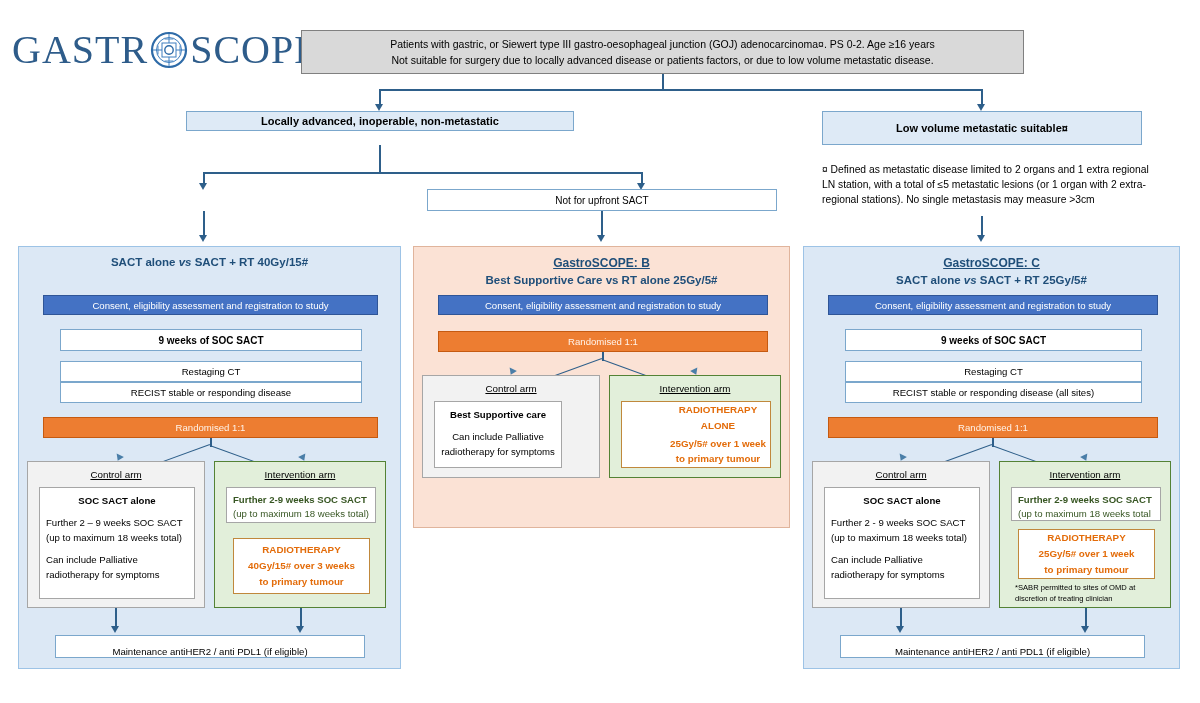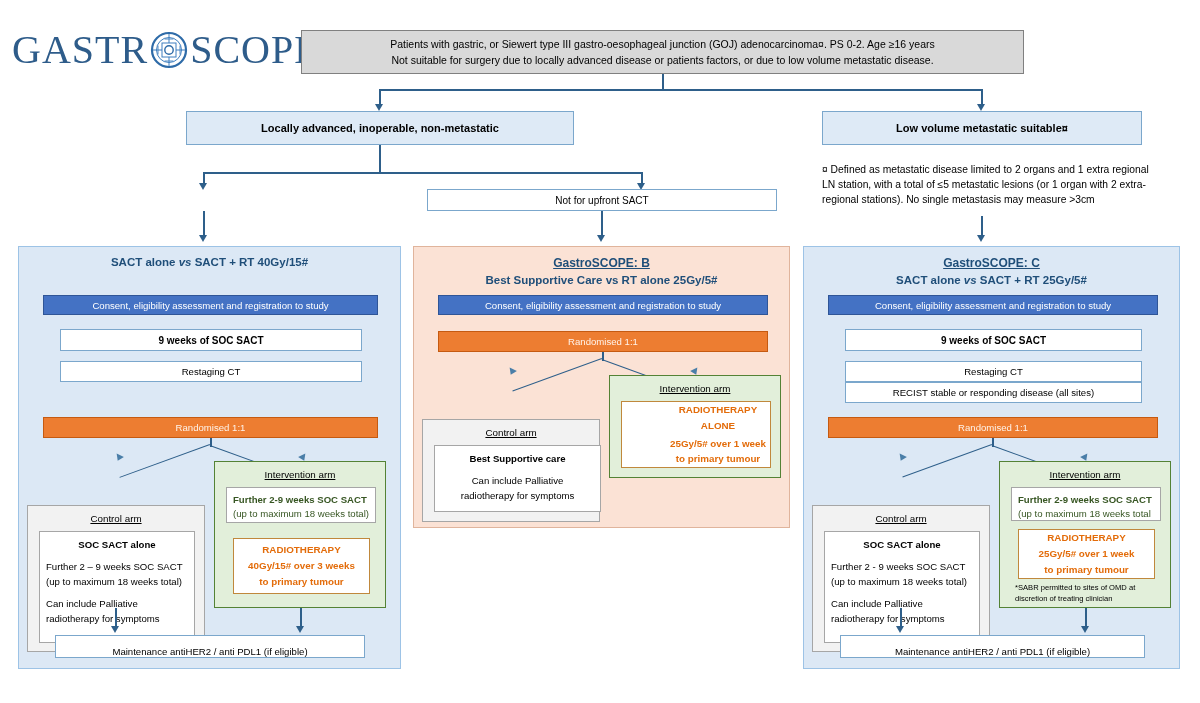--- a/index.html
+++ b/index.html
@@ -34,21 +34,21 @@
   .panel-title .t2 em{font-style:italic;}
 
   .consentbar{position:absolute;box-sizing:border-box;background:#4472C4;border:1px solid #2F5597;color:#fff;font-size:9.6px;display:flex;align-items:center;justify-content:center;text-align:center;}
   .randbar{position:absolute;box-sizing:border-box;background:#ED7D31;border:1px solid #C55A11;color:#FFF3EA;font-size:9.6px;display:flex;align-items:center;justify-content:center;text-align:center;}
 
   .stepbox{position:absolute;box-sizing:border-box;background:#ffffff;border:1px solid #7BA7CC;display:flex;align-items:center;justify-content:center;text-align:center;font-size:9.6px;}
   .stepbox.bold{font-weight:bold;font-size:10px;}
 
   
   .arm{position:absolute;box-sizing:border-box;}
-  .arm-control{background:#F2F2F2;border:1px solid #A6A6A6;margin-top:44px;}
+  .arm-control{background:#F2F2F2;border:1px solid #A6A6A6;}
   .arm-interv{background:#E2EFDA;border:1px solid #548235;}
   .arm-label{position:absolute;left:0;right:0;text-align:center;font-size:9.8px;text-decoration:underline;color:#000;}
 
   .innerbox{position:absolute;box-sizing:border-box;background:#ffffff;border:1px solid #A6A6A6;font-size:9.6px;line-height:1.5;text-align:center;color:#000;padding:6px 6px;}
   .innerbox .hd{font-weight:bold;display:block;margin-bottom:8px;}
   .innerbox p{margin:0 0 8px 0;text-align:left;}
   .innerbox p:last-child{margin-bottom:0;}
   .innerbox.ctr p{text-align:center;}
 
   .greenbox{position:absolute;box-sizing:border-box;background:#ffffff;border:1px solid #A6A6A6;font-size:9.6px;line-height:1.45;color:#375623;padding:5px 6px;text-align:left;}
@@ -102,21 +102,21 @@
     <span>Not suitable for surgery due to locally advanced disease or patients factors, or due to low volume metastatic disease.</span>
   </div>
 
   <div class="ln vl" style="left:662px;top:74px;height:16px;"></div>
   <div class="ln hl" style="left:380px;top:89px;width:602px;"></div>
   <div class="ln vl" style="left:379px;top:89px;height:17px;"></div>
   <div class="arrow" style="left:375px;top:104px;"></div>
   <div class="ln vl" style="left:981px;top:89px;height:17px;"></div>
   <div class="arrow" style="left:977px;top:104px;"></div>
 
-  <div class="box bluebox" style="left:186px;top:111px;width:388px;height:34px;">
+  <div class="box bluebox" style="left:186px;top:111px;width:388px;height:20px;">
     <span>Locally advanced, inoperable, non-metastatic</span>
   </div>
   <div class="box bluebox" style="left:822px;top:111px;width:320px;height:34px;">
     <span>Low volume metastatic suitable¤</span>
   </div>
 
   <div class="footnote" style="left:822px;top:163px;width:348px;">
     <div>¤ Defined as metastatic disease limited to 2 organs and 1 extra regional</div>
     <div>LN station, with a total of ≤5 metastatic lesions (or 1 organ with 2 extra-</div>
     <div>regional stations). No single metastasis may measure &gt;3cm</div>
@@ -148,20 +148,23 @@
     <div class="consentbar" style="left:24px;top:48px;width:335px;height:20px;">
       <span>Consent, eligibility assessment and registration to study</span>
     </div>
 
     <div class="stepbox bold" style="left:41px;top:82px;width:302px;height:22px;">
       <span>9 weeks of SOC SACT</span>
     </div>
     <div class="stepbox" style="left:41px;top:114px;width:302px;height:21px;">
       <span>Restaging CT</span>
     </div>
+    <div class="stepbox" style="left:41px;top:135px;width:302px;height:21px;">
+      <span>RECIST stable or responding disease</span>
+    </div>
 
     <div class="randbar" style="left:24px;top:170px;width:335px;height:21px;">
       <span>Randomised 1:1</span>
     </div>
 
     <div class="ln vl" style="left:191px;top:191px;height:9px;"></div>
     <div class="diag" style="left:191px;top:198px;width:96px;transform:rotate(160deg);"></div>
     <div class="diag" style="left:191px;top:198px;width:96px;transform:rotate(20deg);"></div>
     <div class="arrowd" style="left:96px;top:208px;transform:rotate(25deg);"></div>
     <div class="arrowd" style="left:280px;top:208px;transform:rotate(-25deg);"></div>
@@ -213,21 +216,21 @@
     </div>
 
     <div class="ln vl" style="left:188px;top:105px;height:9px;"></div>
     <div class="diag" style="left:188px;top:112px;width:95px;transform:rotate(160deg);"></div>
     <div class="diag" style="left:188px;top:112px;width:95px;transform:rotate(20deg);"></div>
     <div class="arrowd" style="left:94px;top:122px;transform:rotate(25deg);"></div>
     <div class="arrowd" style="left:277px;top:122px;transform:rotate(-25deg);"></div>
 
     <div class="arm arm-control" style="left:8px;top:128px;width:178px;height:103px;">
       <div class="arm-label" style="top:7px;">Control arm</div>
-      <div class="innerbox ctr" style="left:11px;top:25px;width:167px;height:67px;">
+      <div class="innerbox ctr" style="left:11px;top:25px;width:128px;height:67px;">
         <span class="hd">Best Supportive care</span>
         <p><span>Can include Palliative</span><br><span>radiotherapy for symptoms</span></p>
       </div>
     </div>
 
     <div class="arm arm-interv" style="left:195px;top:128px;width:172px;height:103px;">
       <div class="arm-label" style="top:7px;">Intervention arm</div>
       <div class="rtbox" style="left:11px;top:25px;width:150px;height:67px;padding-left:44px;">
         <span>RADIOTHERAPY ALONE</span>
         <span style="height:7px;"></span>

